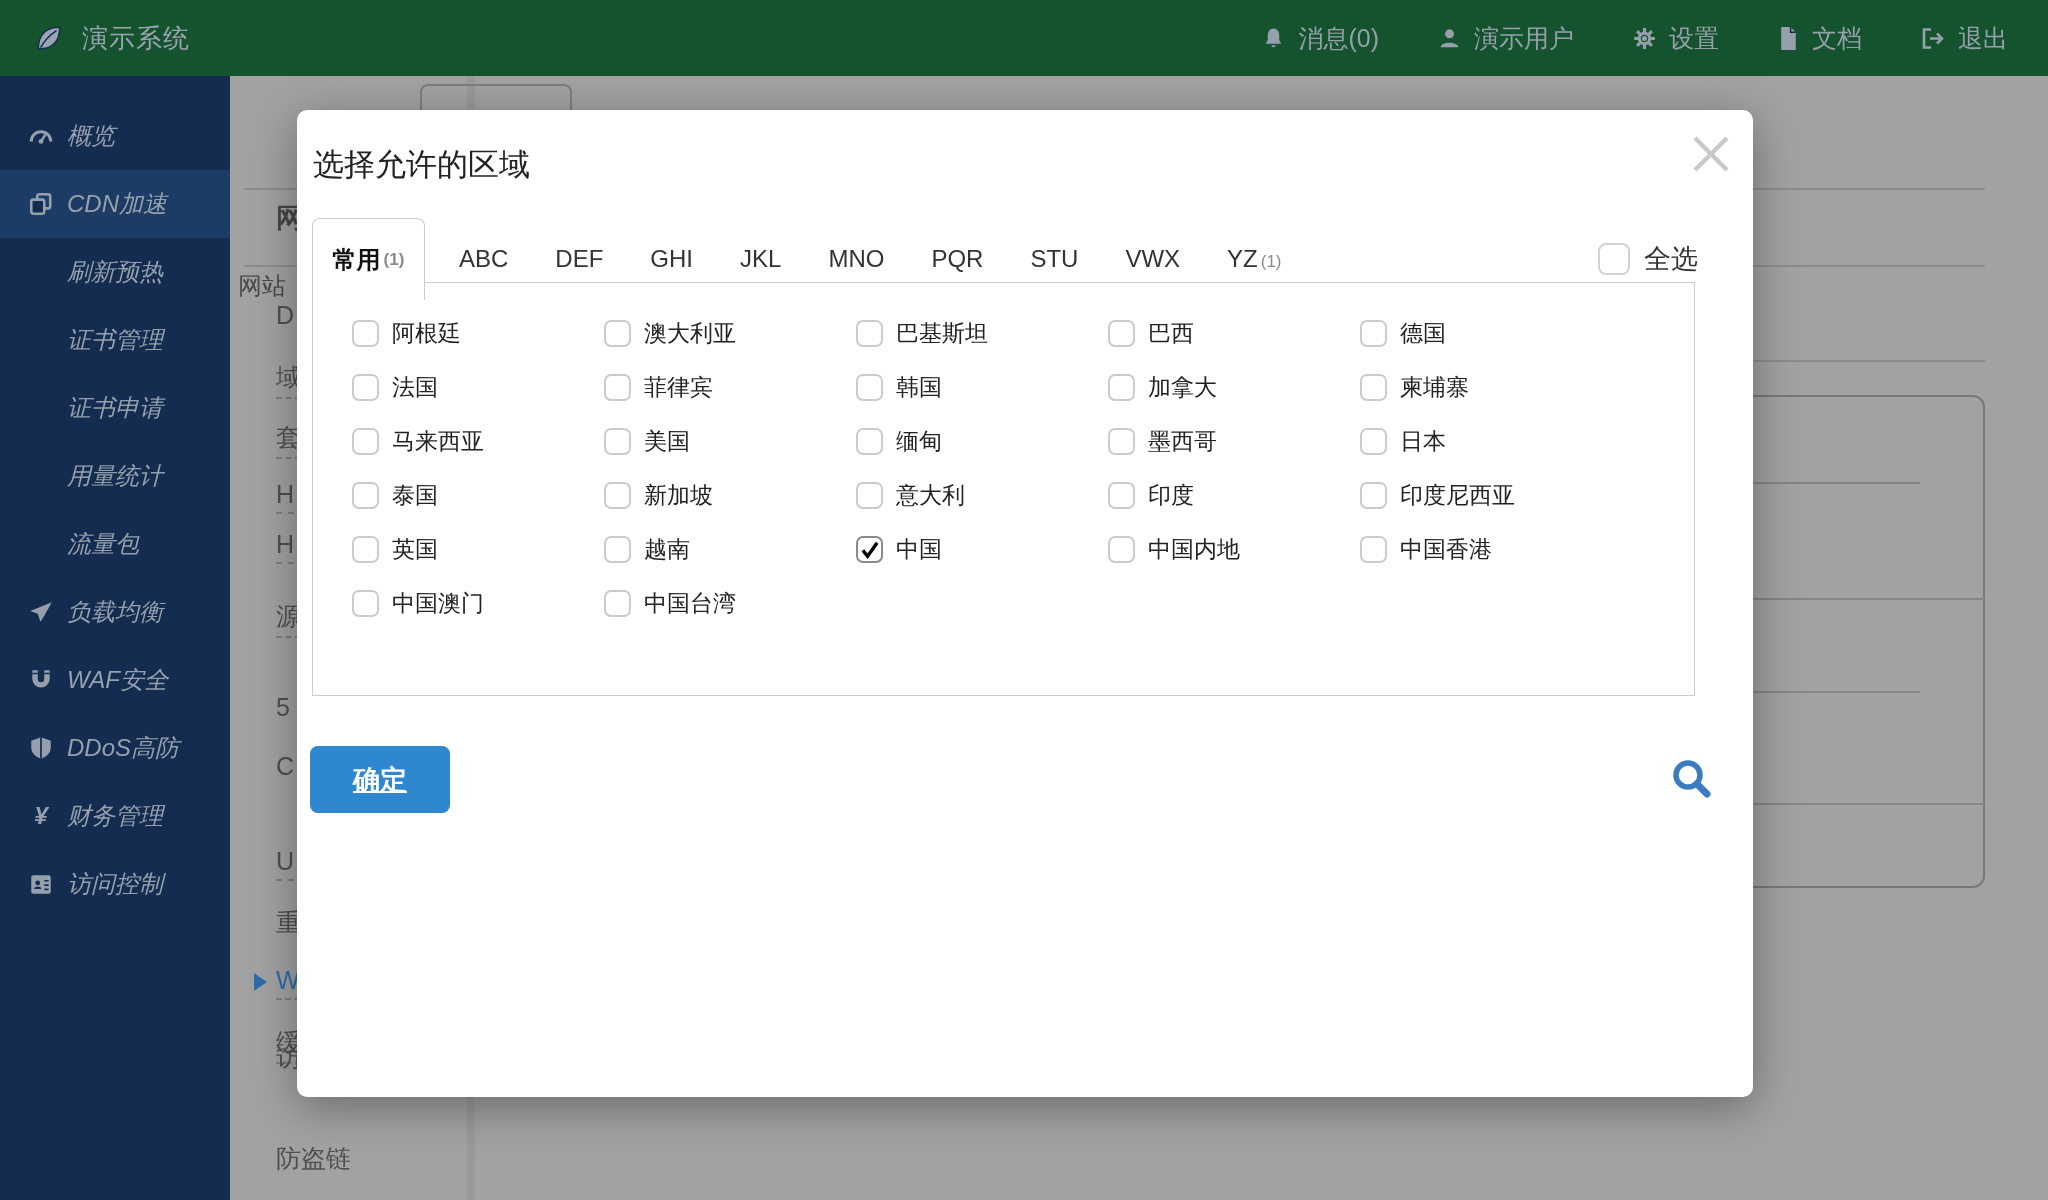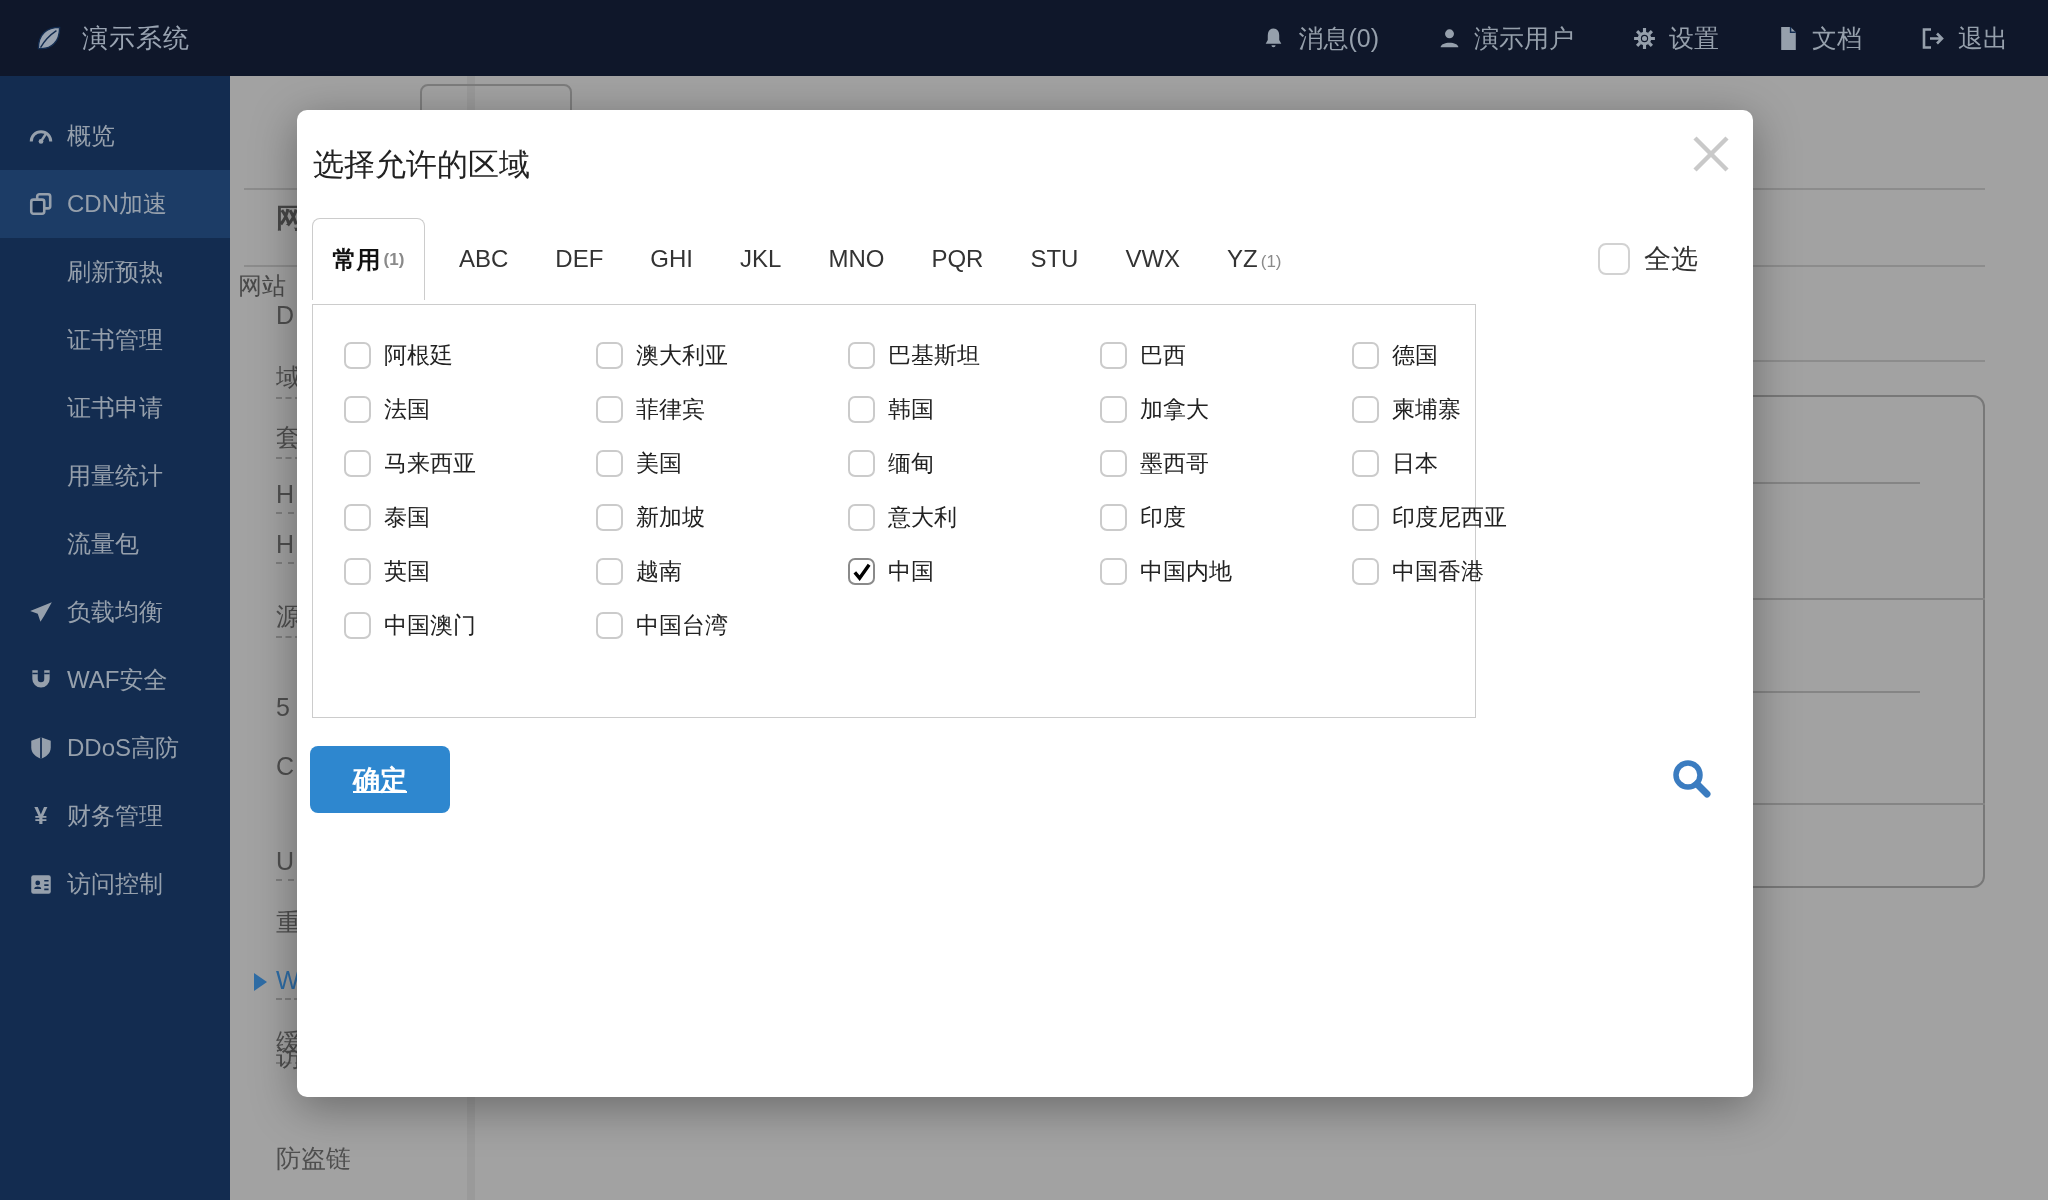--- a/index.html
+++ b/index.html
@@ -1,32 +1,32 @@
 <!DOCTYPE html>
 <html><head>
 <meta charset="utf-8">
 <style>
   html,body{margin:0;padding:0;background:#555;}
   .stage{position:relative;width:2048px;height:1200px;overflow:hidden;
          font-family:"Liberation Sans","DejaVu Sans",sans-serif;background:#a2a2a2;}
 
   
-  .navbar{position:absolute;left:0;top:0;width:2048px;height:76px;background:#0f172a;
+  .navbar{position:absolute;left:0;top:0;width:2048px;height:76px;background:#14532d;
           display:flex;align-items:center;justify-content:space-between;z-index:5;}
   .brand{display:flex;align-items:center;gap:16px;padding-left:32px;color:#9aa4b2;}
   .brand .brand-label{font-size:26px;letter-spacing:1px;}
   .nav-right{display:flex;align-items:center;gap:58px;padding-right:40px;}
   .nav-item{display:flex;align-items:center;gap:12px;color:#96a0ac;font-size:25px;cursor:pointer;}
   .icon{display:inline-flex;align-items:center;justify-content:center;}
   .icon svg{display:block;}
 
   
   .sidebar{position:absolute;left:0;top:76px;width:230px;height:1124px;background:#132c50;
            padding-top:26px;box-sizing:border-box;z-index:4;}
-  .side-item{height:68px;display:flex;align-items:center;color:#96a0ac;font-size:24px;cursor:pointer;}
+  .side-item{height:68px;display:flex;align-items:center;color:#96a0ac;font-size:24px;cursor:pointer;font-style:italic;}
   .side-item .icon{width:26px;margin-left:28px;}
   .side-item .side-label{margin-left:13px;}
   .side-item.sub .side-label{margin-left:67px;}
   .side-item.active{background:#1c3c66;}
 
   
   .page{position:absolute;left:230px;top:76px;width:1818px;height:1124px;background:#a2a2a2;z-index:1;}
   .hline{position:absolute;height:2px;background:#8c8c8c;}
   .bg-heading{position:absolute;left:46px;top:124px;font-size:27px;font-weight:bold;color:#474747;}
   .bg-group{position:absolute;left:8px;top:194px;font-size:24px;color:#4a4a4a;}
@@ -49,22 +49,22 @@
 
   .tabbar{position:absolute;left:15px;right:55px;top:108px;height:82px;display:flex;align-items:center;}
   .tab{font-size:24px;color:#333;margin-right:47px;cursor:pointer;white-space:nowrap;}
   .tab .tab-count{font-size:17px;color:#8a8a8a;margin-left:3px;}
   .tab.active{height:82px;box-sizing:border-box;border:1px solid #cccccc;border-bottom:none;
               border-radius:8px 8px 0 0;background:#fff;display:flex;align-items:center;
               justify-content:center;width:113px;margin-right:34px;font-weight:bold;color:#111;
               position:relative;z-index:2;}
   .select-all{margin-left:auto;display:flex;align-items:center;gap:14px;font-size:27px;color:#333;cursor:pointer;}
 
-  .content-box{position:absolute;left:15px;top:194px;width:1164px;height:414px;border:1px solid #cccccc;
-               box-sizing:border-box;}
+  .content-box{position:absolute;left:15px;top:172px;width:1383px;height:414px;border:1px solid #cccccc;
+               box-sizing:border-box;padding-left:8px;}
   .region-grid{display:grid;grid-template-columns:repeat(5,252px);row-gap:26px;
                padding:36px 0 0 31px;}
   .region{display:flex;align-items:center;gap:13px;height:28px;cursor:pointer;}
   .region .lbl{font-size:23px;color:#222;white-space:nowrap;}
   .cb{width:27px;height:27px;border:2px solid #cbcbcb;border-radius:7px;box-sizing:border-box;
       background:#fff;display:inline-flex;align-items:center;justify-content:center;flex:0 0 27px;}
   .cb.big{width:32px;height:32px;border-radius:8px;border-color:#d2d2d2;flex:0 0 32px;}
   .cb.checked{border-color:#8a8a8a;}
 
   .confirm-btn{position:absolute;left:13px;top:636px;width:140px;height:67px;background:#2e87cf;

